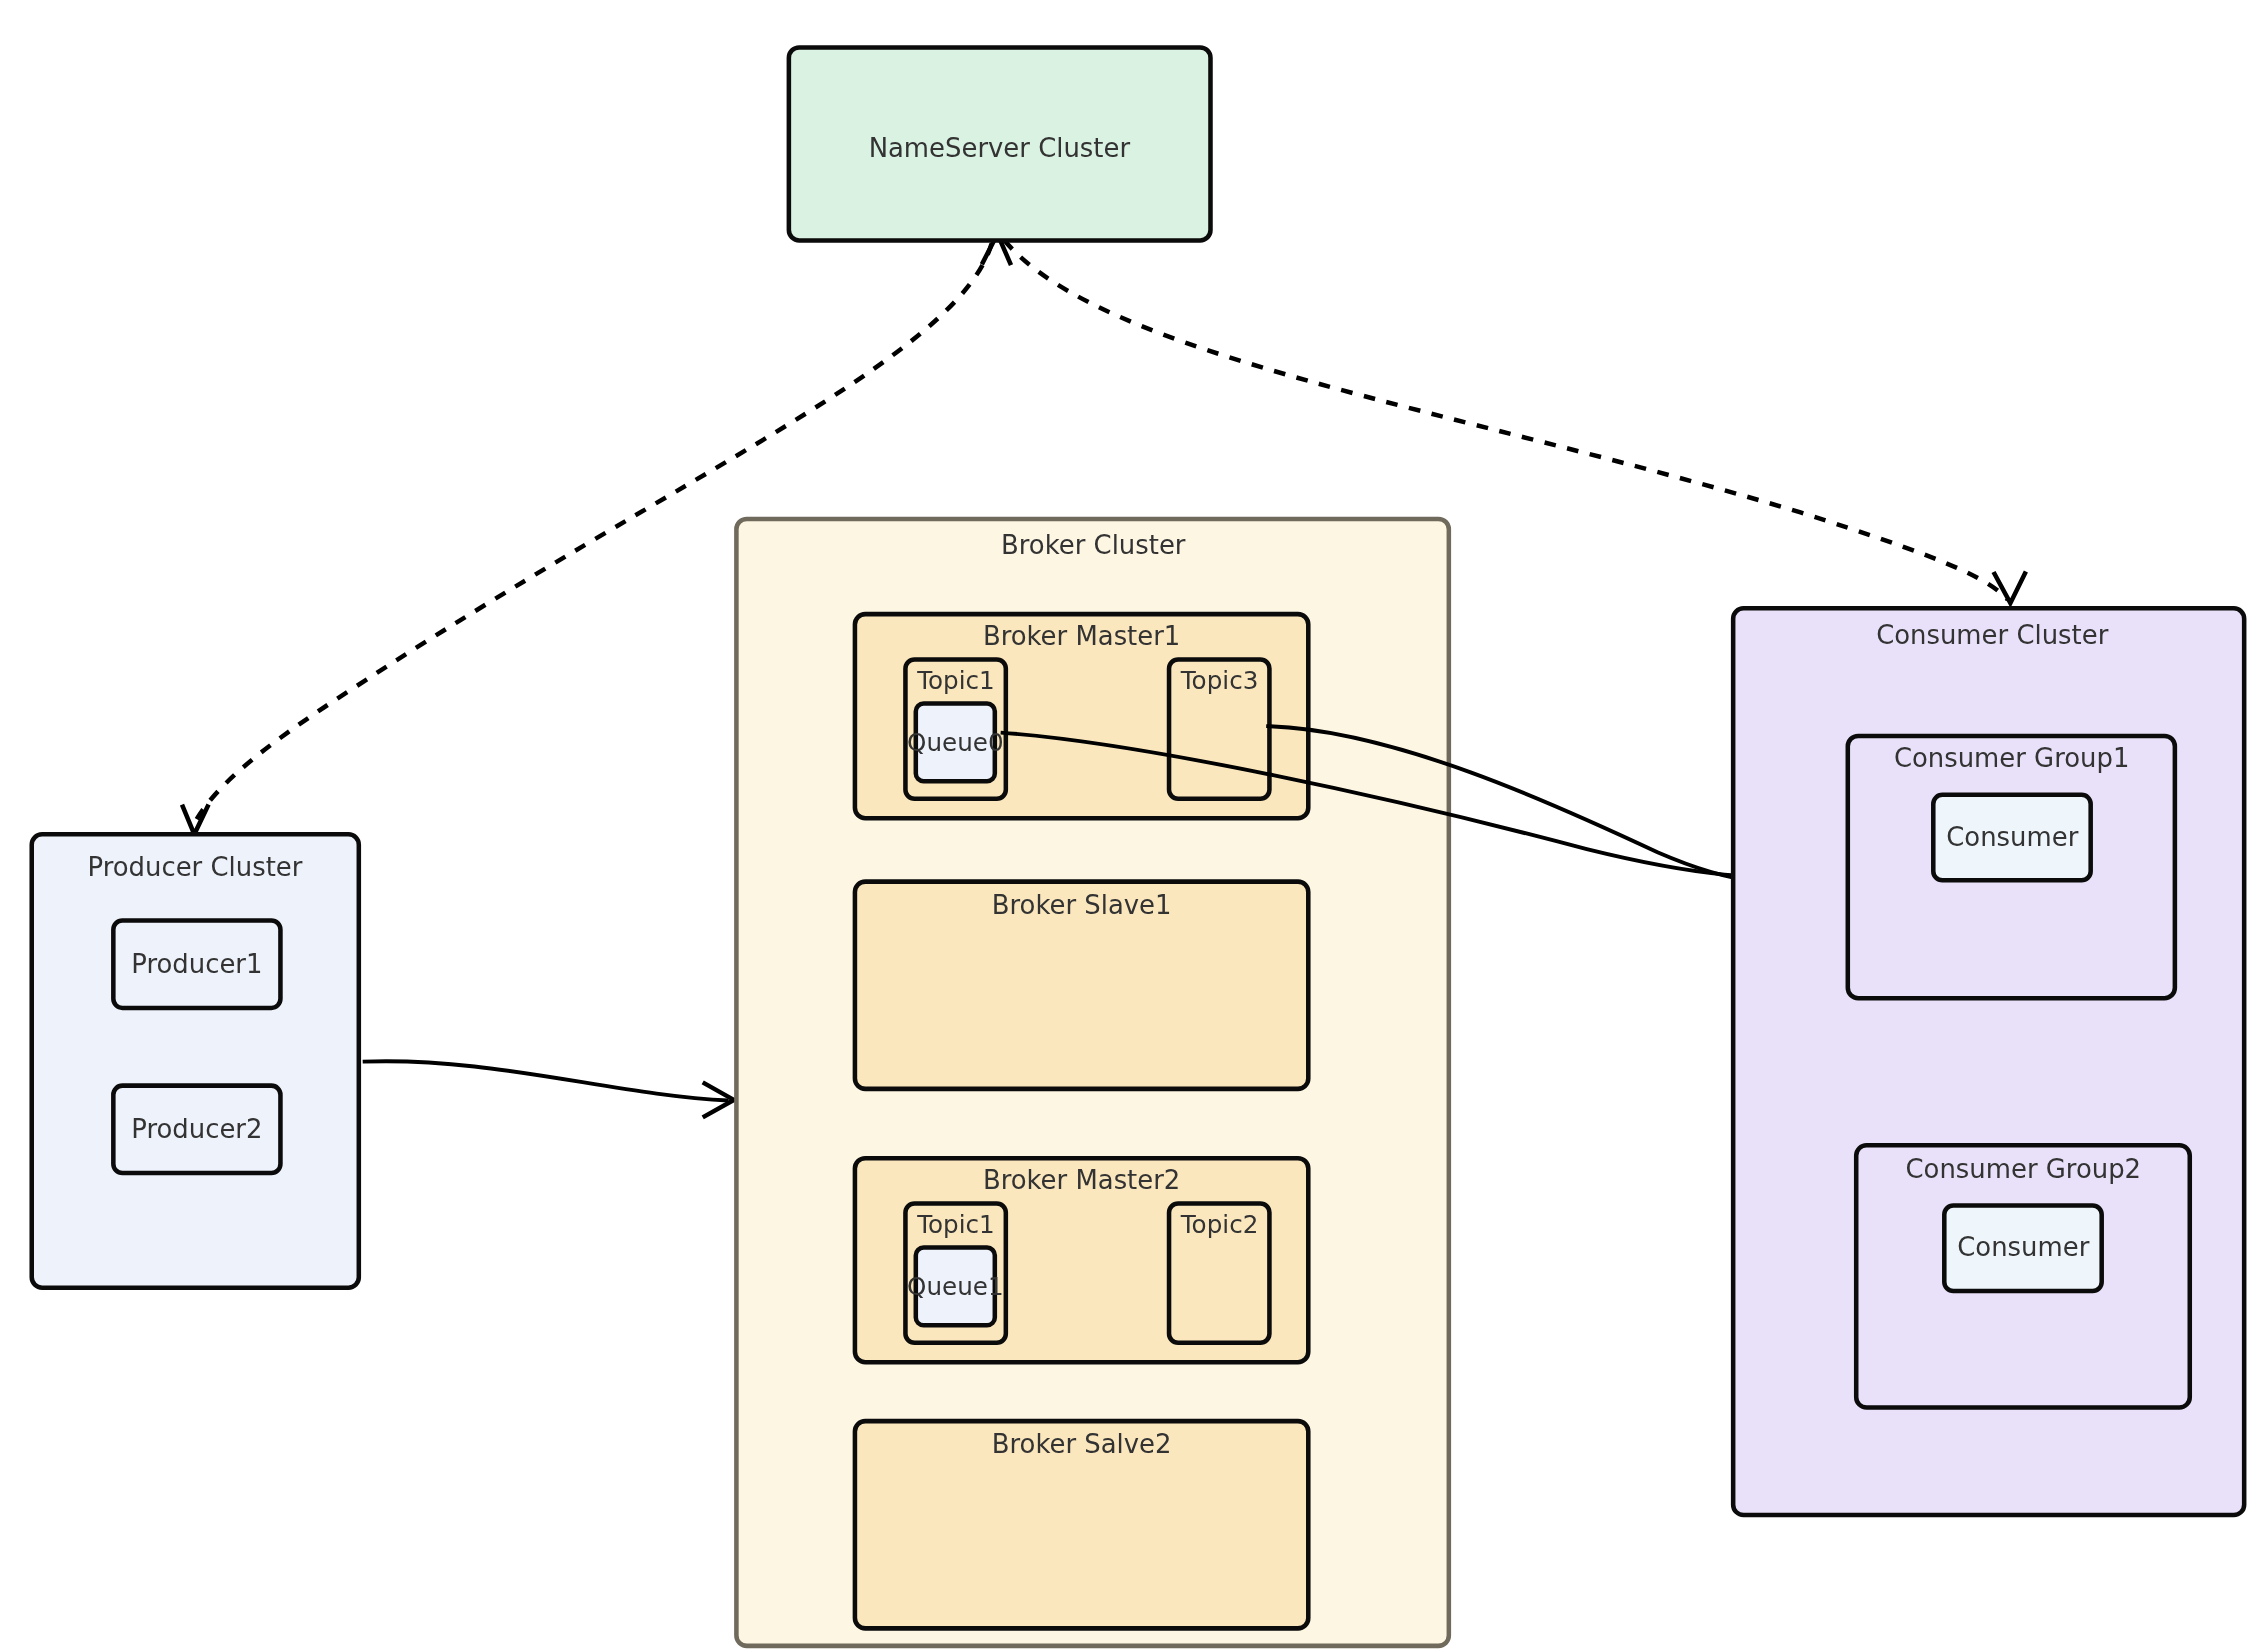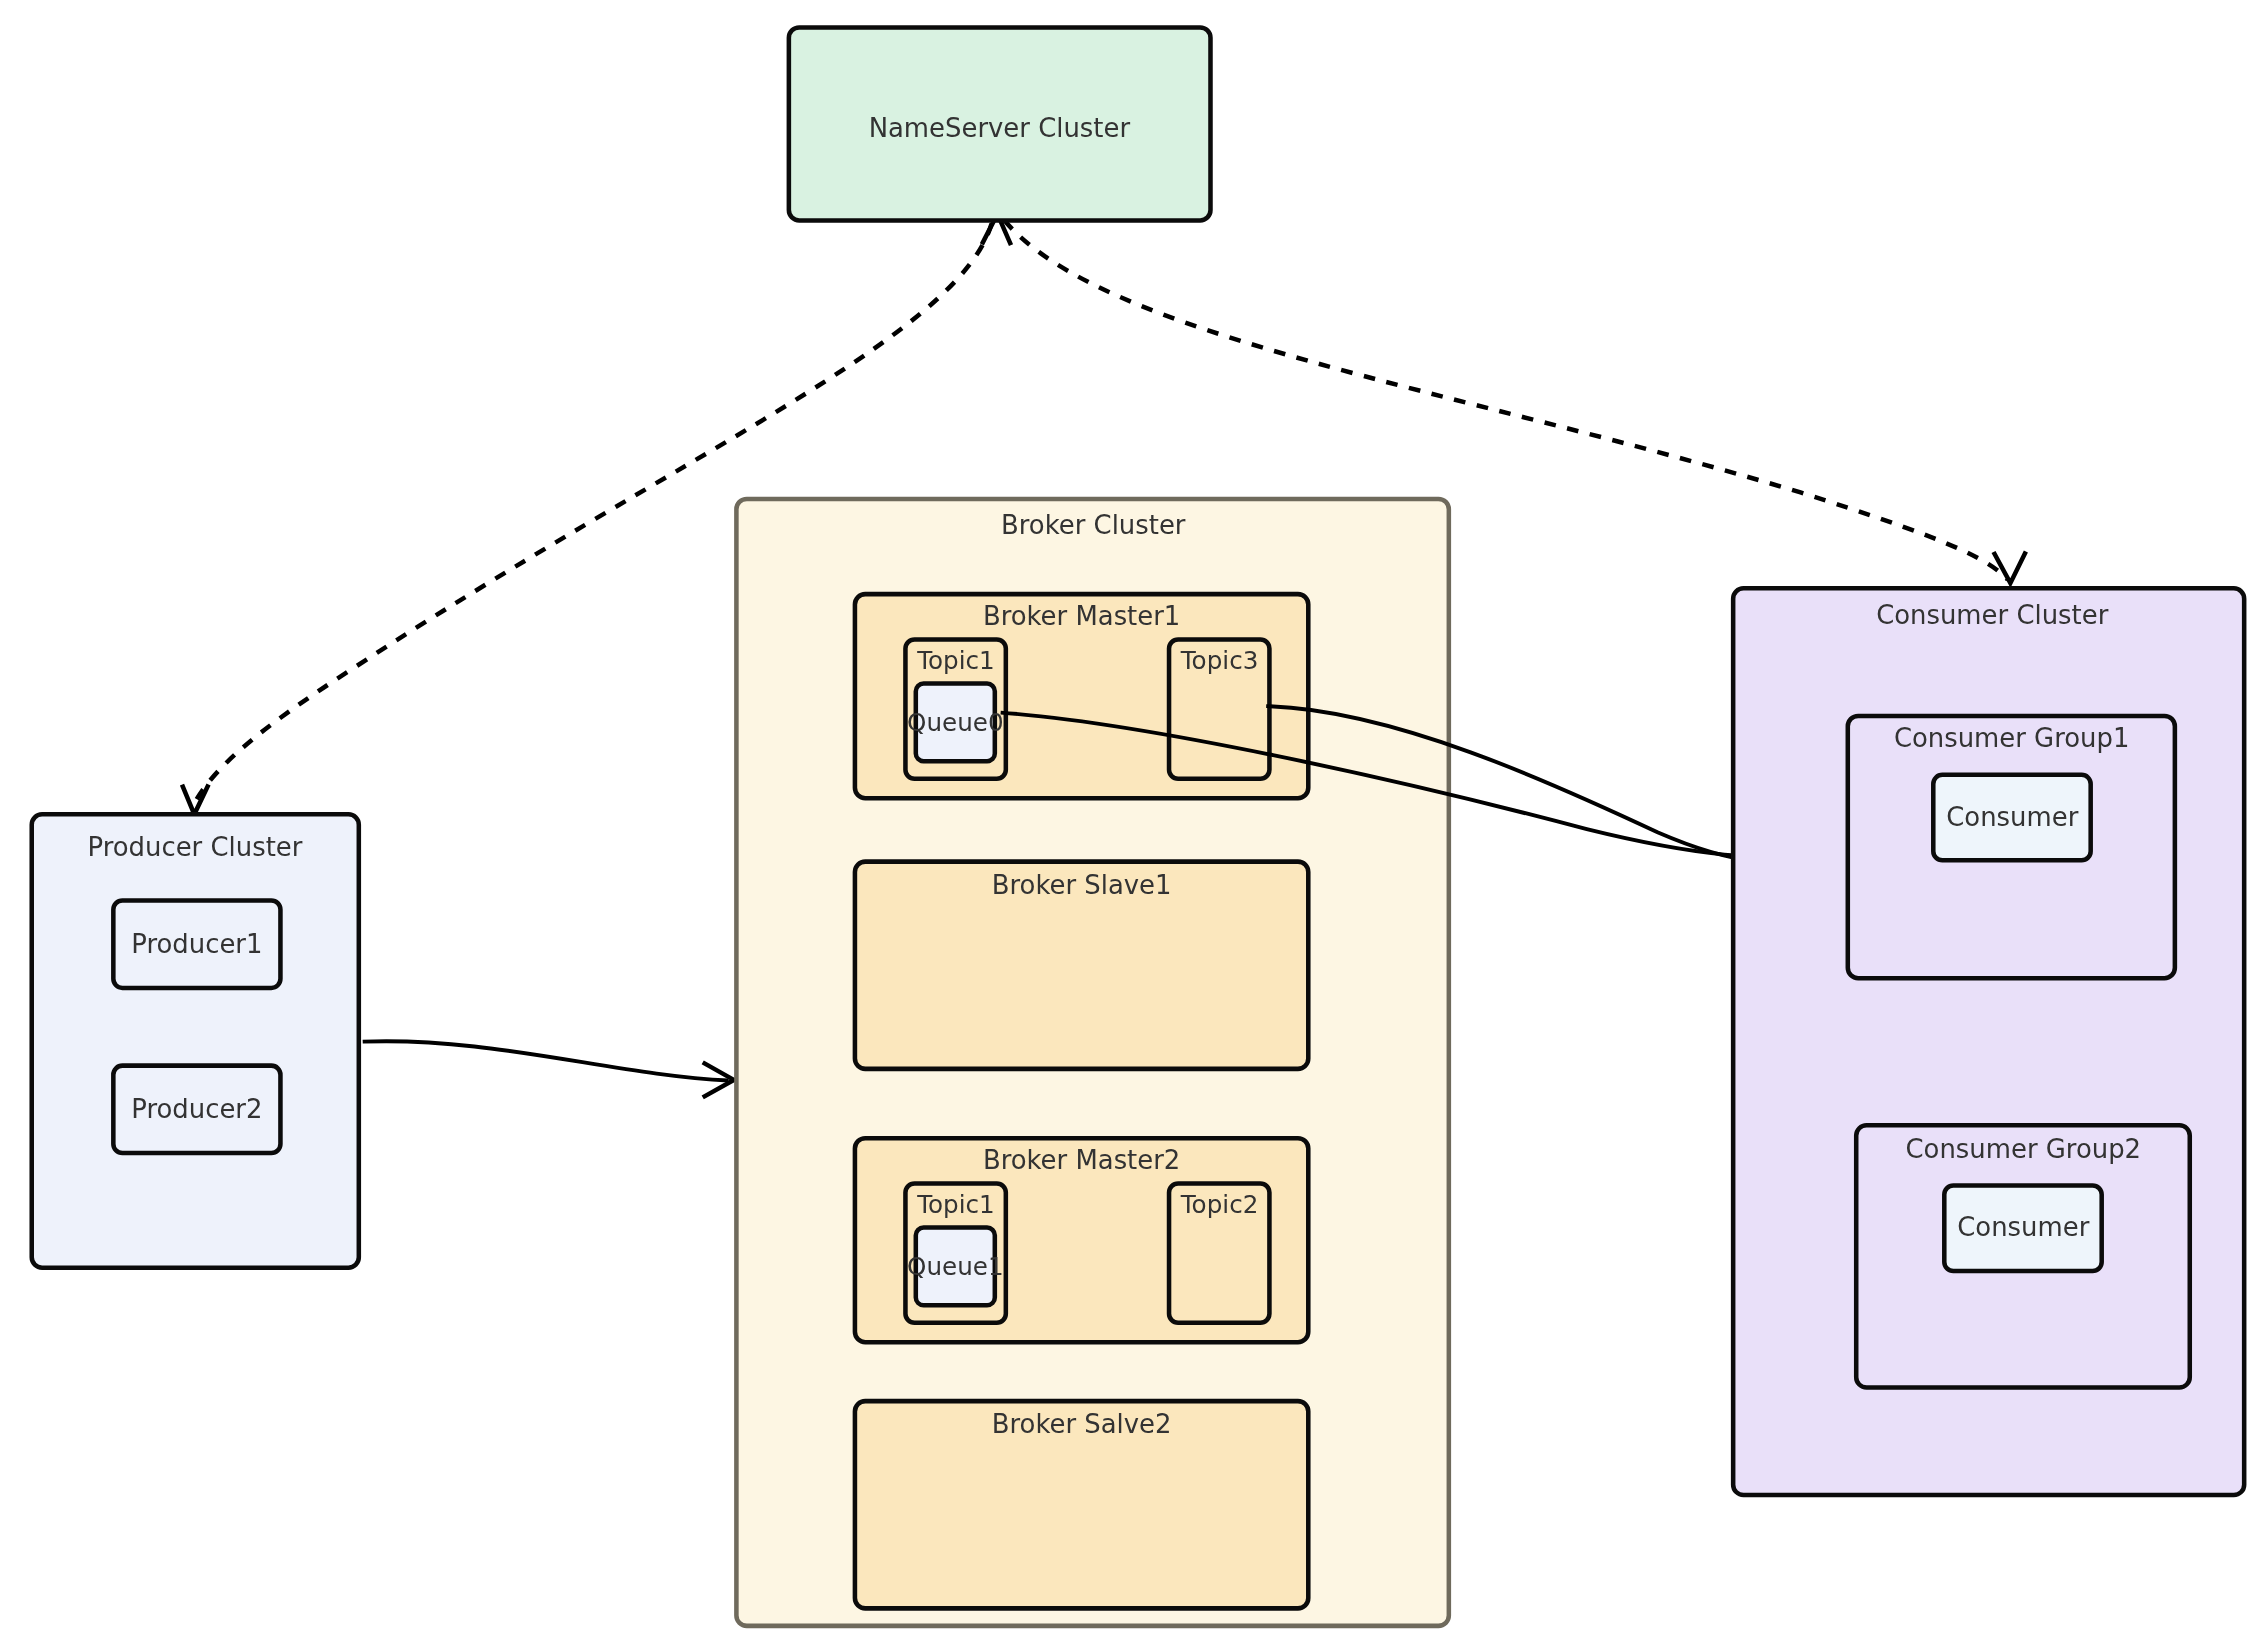--- a/index.html
+++ b/index.html
@@ -11,20 +11,21 @@
   body {
     width: 2250px;
     height: 1652px;
     font-family: "DejaVu Sans", "Liberation Sans", sans-serif;
     overflow: hidden;
   }
   #diagram-root {
     position: relative;
     width: 2250px;
     height: 1333px;
+    margin-top: 20px;
   }
   svg#diagram {
     display: block;
     width: 2250px;
     height: 1652px;
   }
   .node-label {
     font-family: "DejaVu Sans", "Liberation Sans", sans-serif;
     fill: #333333;
     text-anchor: middle;

